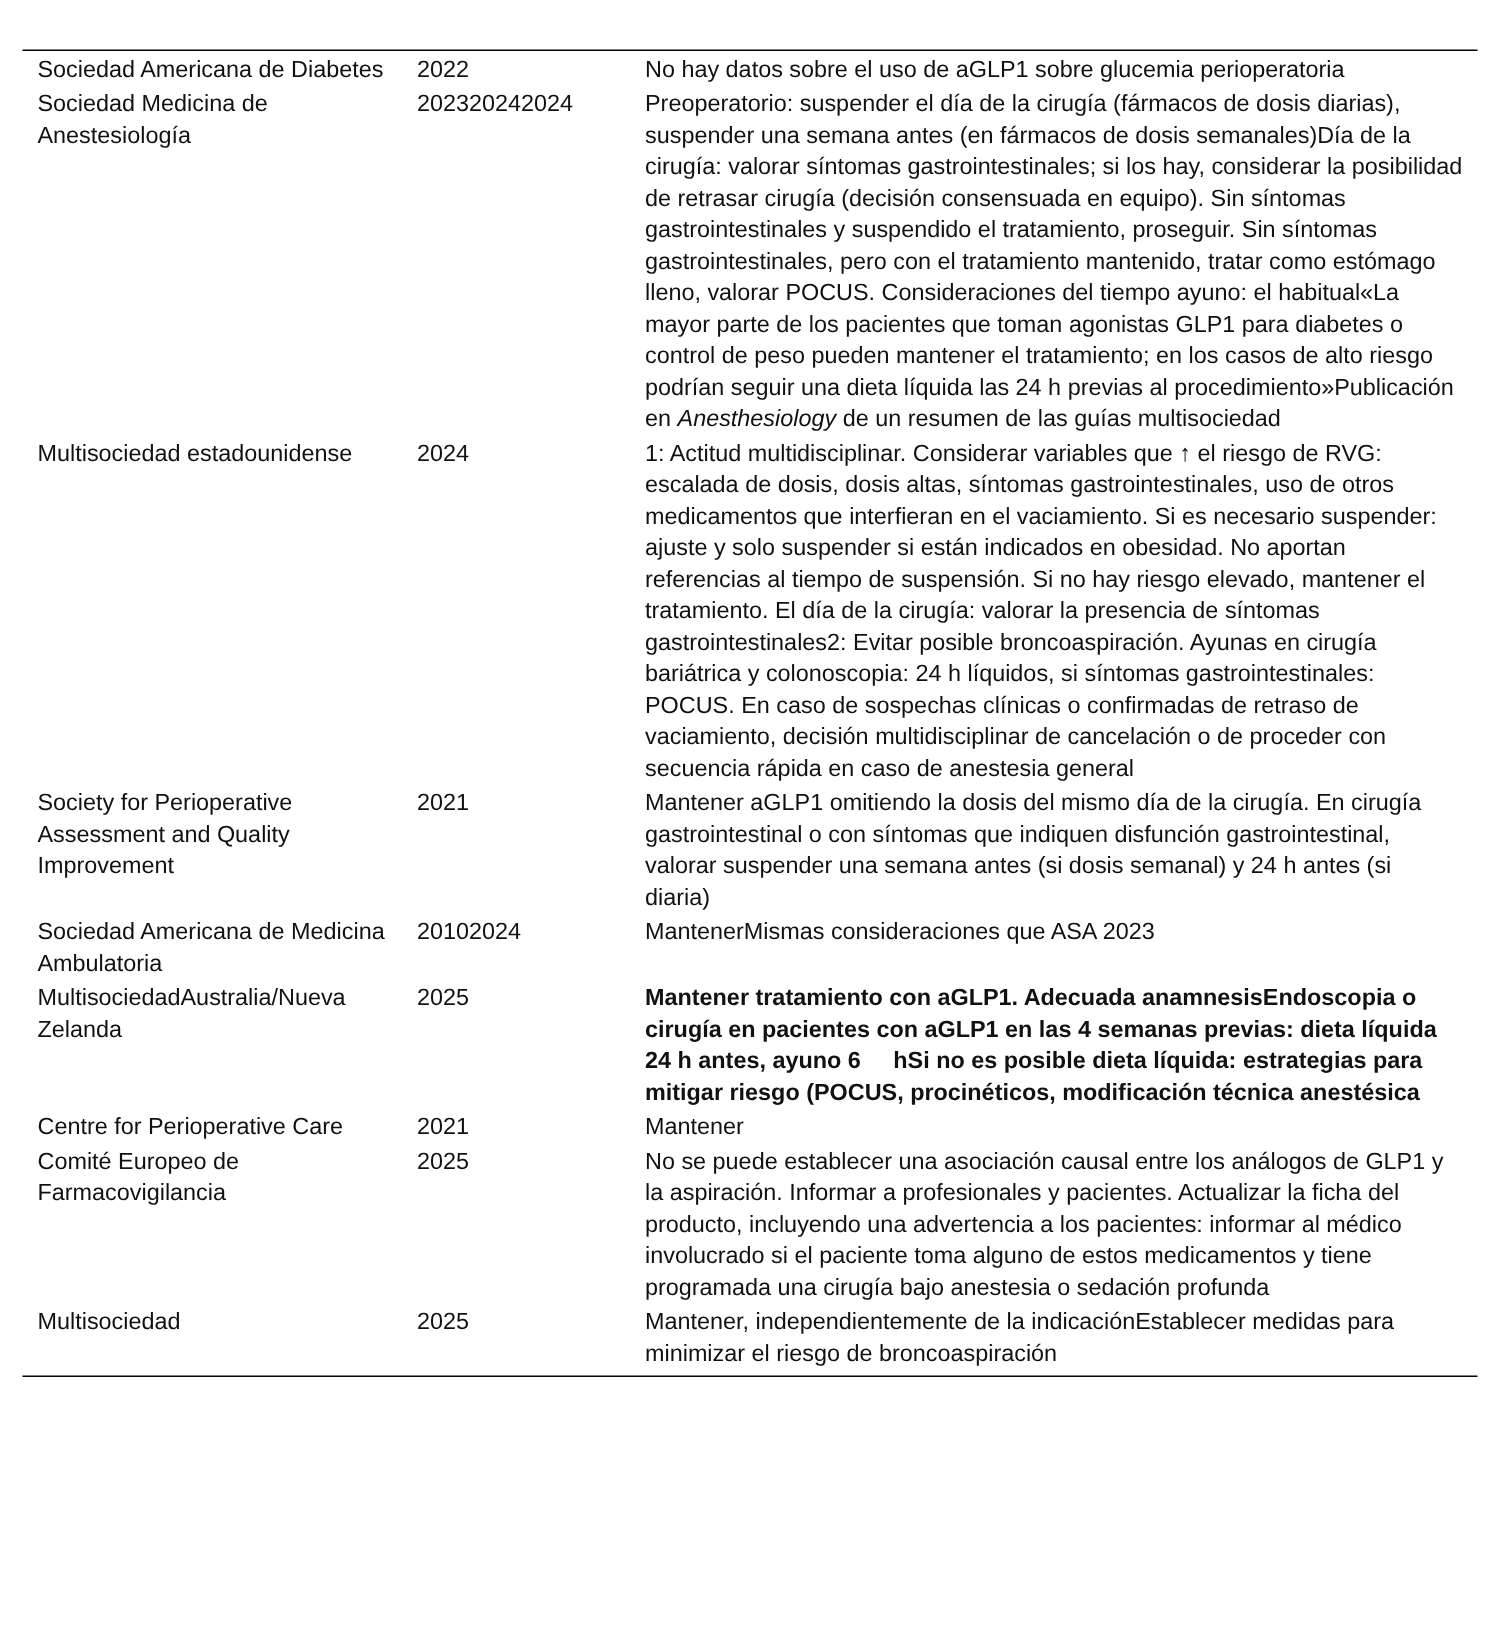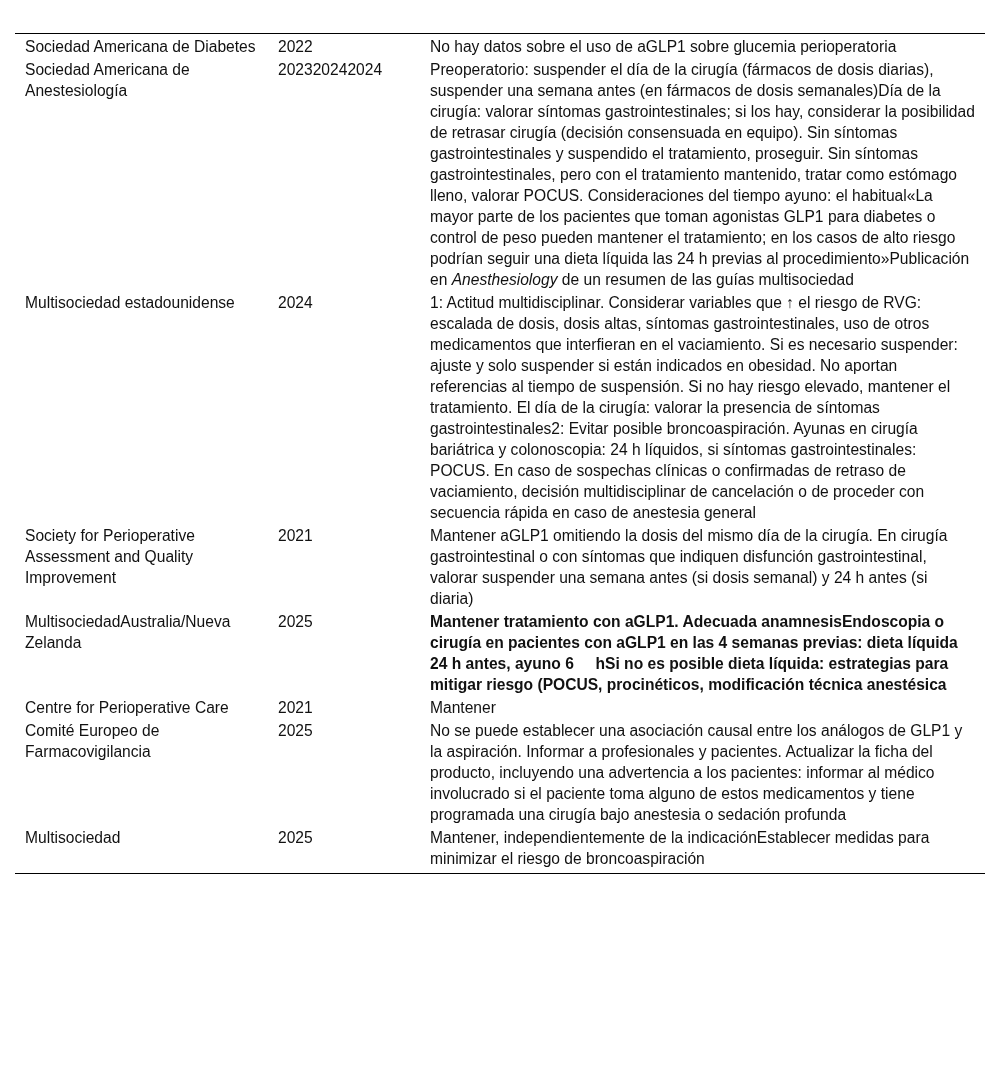--- a/index.html
+++ b/index.html
@@ -51,33 +51,38 @@
       <col class="c-year">
       <col class="c-rec">
     </colgroup>
     <tbody>
       <tr>
         <td>Sociedad Americana de Diabetes</td>
         <td>2022</td>
         <td class="rec">No hay datos sobre el uso de aGLP1 sobre glucemia perioperatoria</td>
       </tr>
       <tr>
-        <td>Sociedad Americana de Anestesiología</td>
+        <td>Sociedad Medicina de Anestesiología</td>
         <td>202320242024</td>
         <td class="rec"><span>Preoperatorio: suspender el día de la cirugía (fármacos de dosis diarias), suspender una semana antes (en fármacos de dosis semanales)Día de la cirugía: valorar síntomas gastrointestinales; si los hay, considerar la posibilidad de retrasar cirugía (decisión consensuada en equipo). Sin síntomas gastrointestinales y suspendido el tratamiento, proseguir. Sin síntomas gastrointestinales, pero con el tratamiento mantenido, tratar como estómago lleno, valorar POCUS. Consideraciones del tiempo ayuno: el habitual«La mayor parte de los pacientes que toman agonistas GLP1 para diabetes o control de peso pueden mantener el tratamiento; en los casos de alto riesgo podrían seguir una dieta líquida las 24 h previas al procedimiento»Publicación en </span><em>Anesthesiology</em><span> de un resumen de las guías multisociedad</span></td>
       </tr>
       <tr>
         <td>Multisociedad estadounidense</td>
         <td>2024</td>
         <td class="rec">1: Actitud multidisciplinar. Considerar variables que ↑ el riesgo de RVG: escalada de dosis, dosis altas, síntomas gastrointestinales, uso de otros medicamentos que interfieran en el vaciamiento. Si es necesario suspender: ajuste y solo suspender si están indicados en obesidad. No aportan referencias al tiempo de suspensión. Si no hay riesgo elevado, mantener el tratamiento. El día de la cirugía: valorar la presencia de síntomas gastrointestinales2: Evitar posible broncoaspiración. Ayunas en cirugía bariátrica y colonoscopia: 24 h líquidos, si síntomas gastrointestinales: POCUS. En caso de sospechas clínicas o confirmadas de retraso de vaciamiento, decisión multidisciplinar de cancelación o de proceder con secuencia rápida en caso de anestesia general</td>
       </tr>
       <tr>
         <td>Society for Perioperative Assessment and Quality Improvement</td>
         <td>2021</td>
         <td class="rec">Mantener aGLP1 omitiendo la dosis del mismo día de la cirugía. En cirugía gastrointestinal o con síntomas que indiquen disfunción gastrointestinal, valorar suspender una semana antes (si dosis semanal) y 24 h antes (si diaria)</td>
+      </tr>
+      <tr>
+        <td>Sociedad Americana de Medicina Ambulatoria</td>
+        <td>20102024</td>
+        <td class="rec">MantenerMismas consideraciones que ASA 2023</td>
       </tr>
       <tr>
         <td>MultisociedadAustralia/Nueva Zelanda</td>
         <td>2025</td>
         <td class="rec" style="white-space: pre-wrap; font-weight: bold;">Mantener tratamiento con aGLP1. Adecuada anamnesisEndoscopia o cirugía en pacientes con aGLP1 en las 4 semanas previas: dieta líquida 24 h antes, ayuno 6     hSi no es posible dieta líquida: estrategias para mitigar riesgo (POCUS, procinéticos, modificación técnica anestésica</td>
       </tr>
       <tr>
         <td>Centre for Perioperative Care</td>
         <td>2021</td>
         <td class="rec">Mantener</td>

